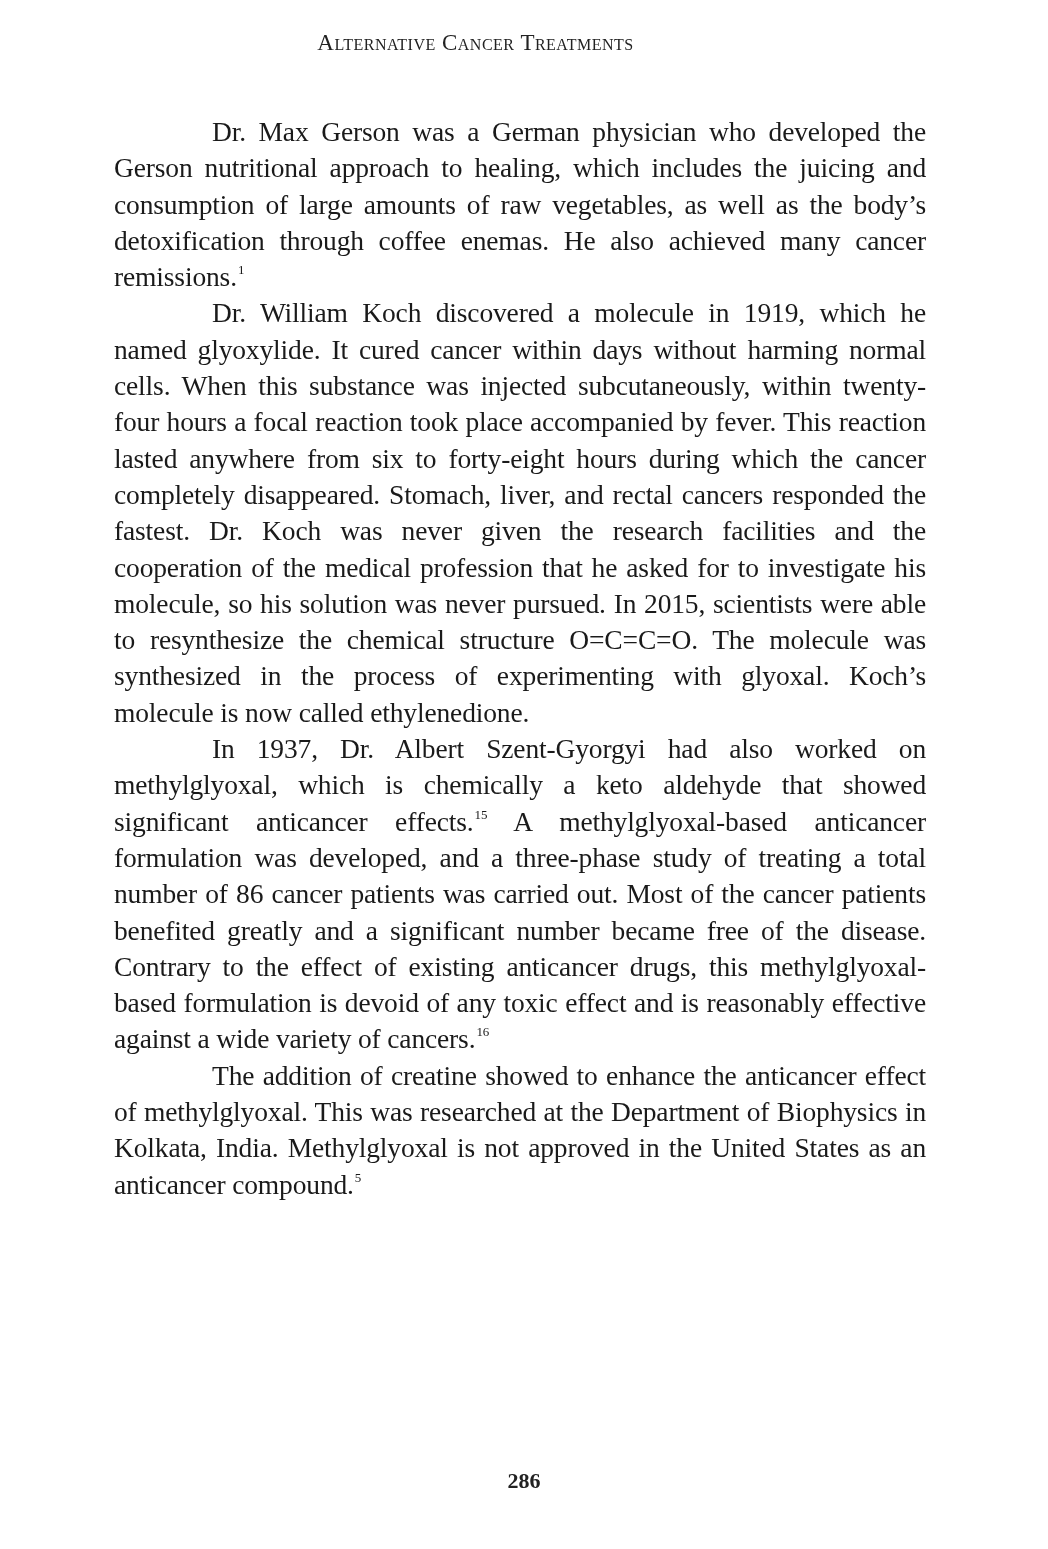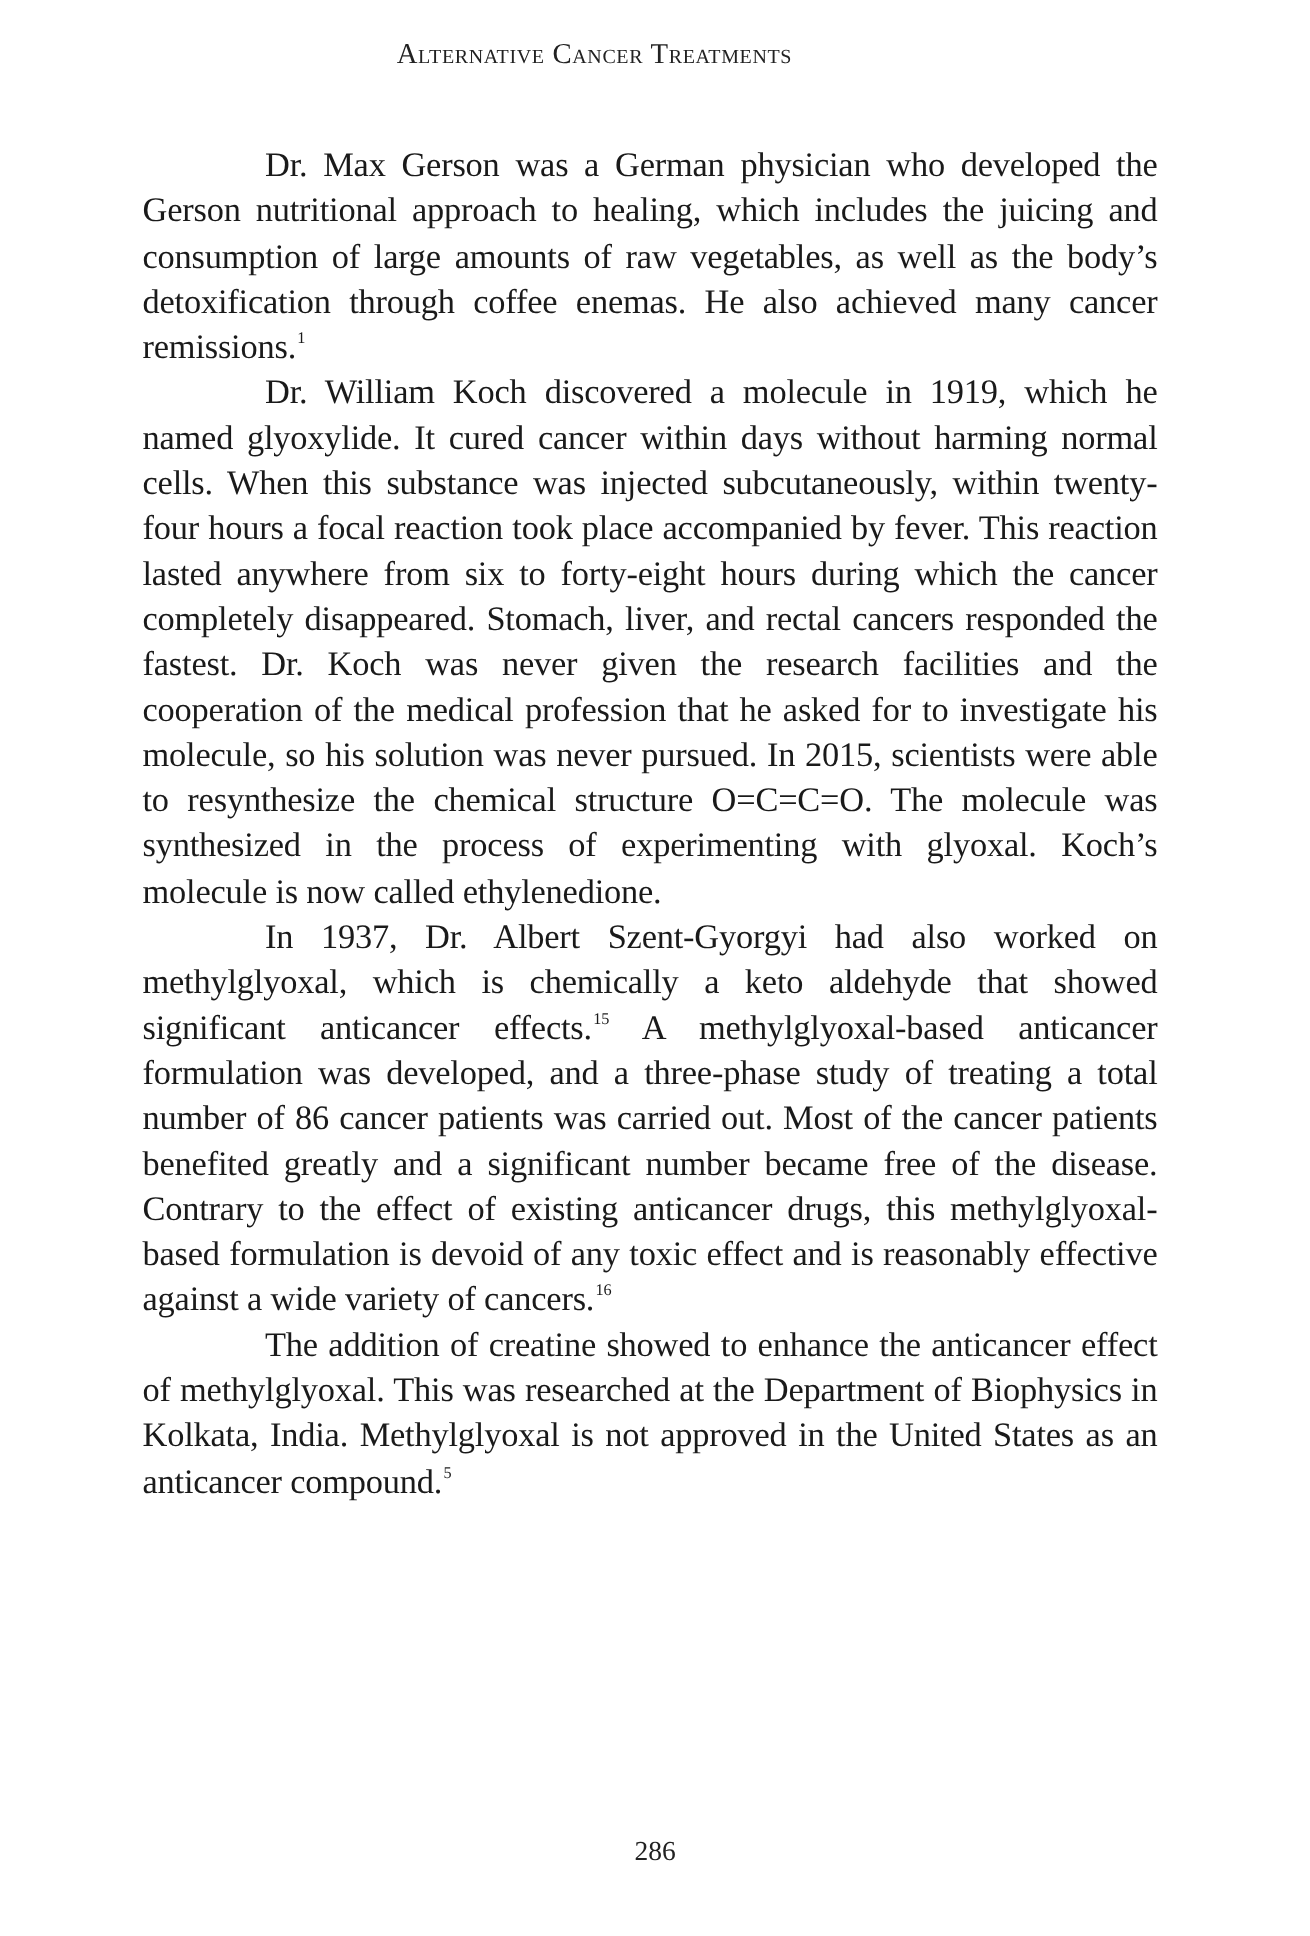--- a/index.html
+++ b/index.html
@@ -50,20 +50,21 @@
       margin-left: 1px;
     }
     .page-number {
       position: absolute;
       top: 1468px;
       left: 0;
       width: 1048px;
       text-align: center;
       font-size: 22px;
       color: #222;
+      font-weight: bold;
     }
   </style>
 </head>
 <body>
 
 <div class="running-header">Alternative Cancer Treatments</div>
 
 <div class="body-text">
   <p><span>Dr. Max Gerson was a German physician who developed the Gerson nutritional approach to healing, which includes the juicing and consumption of large amounts of raw vegetables, as well as the body’s detoxification through coffee enemas. He also achieved many cancer remissions.</span><sup>1</sup></p>
   <p><span>Dr. William Koch discovered a molecule in 1919, which he named glyoxylide. It cured cancer within days without harming normal cells. When this substance was injected subcutaneously, within twenty-four hours a focal reaction took place accompanied by fever. This reaction lasted anywhere from six to forty-eight hours during which the cancer completely disappeared. Stomach, liver, and rectal cancers responded the fastest. Dr. Koch was never given the research facilities and the cooperation of the medical profession that he asked for to investigate his molecule, so his solution was never pursued. In 2015, scientists were able to resynthesize the chemical structure O=C=C=O. The molecule was synthesized in the process of experimenting with glyoxal. Koch’s molecule is now called ethylenedione.</span></p>

